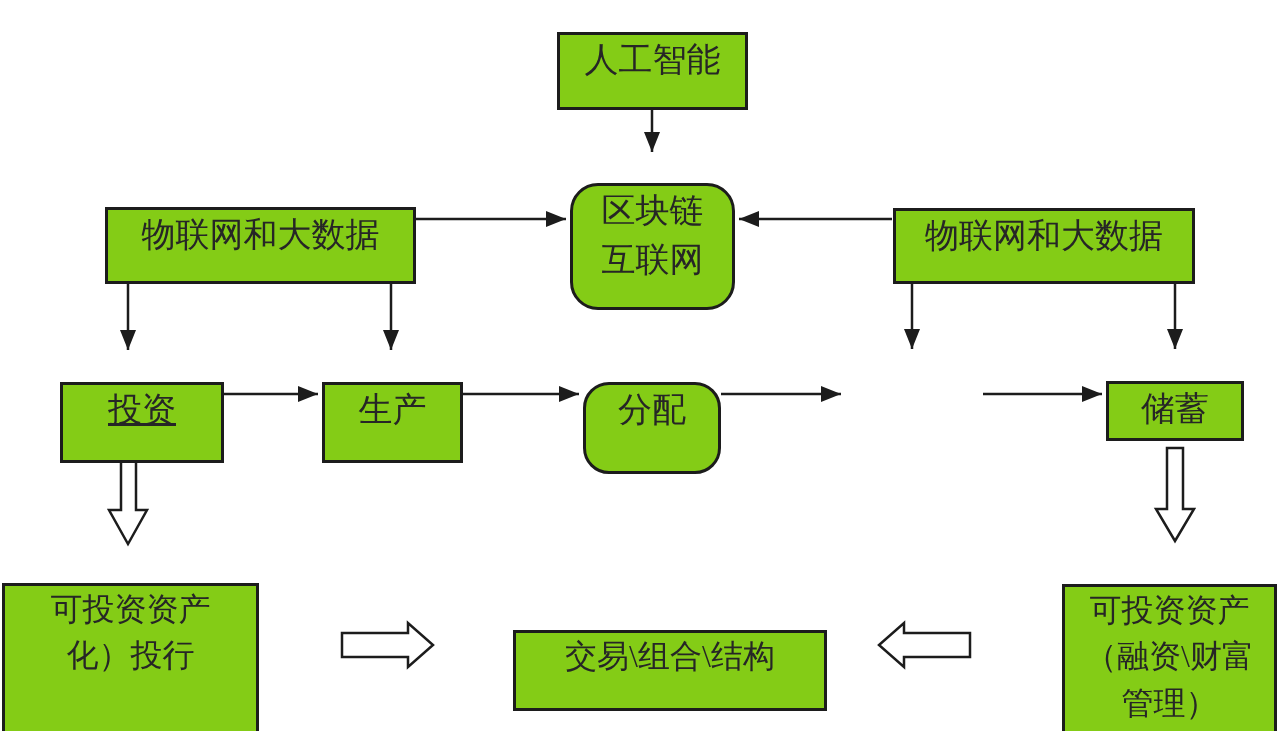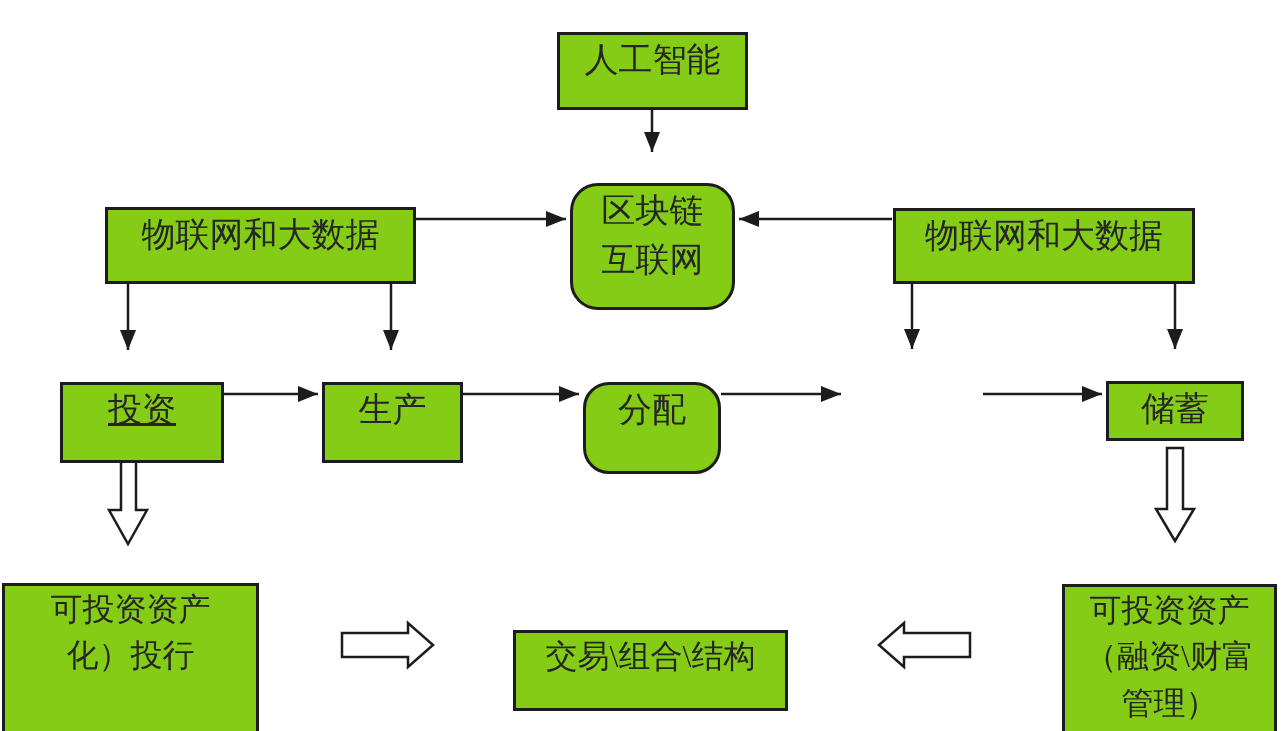--- a/index.html
+++ b/index.html
@@ -105,21 +105,21 @@
     <span>储蓄</span>
   </div>
 
   <div class="box small-text" style="left:2px; top:555px; width:257px; height:151px;">
     <div class="lines">
       <span>可投资资产</span>
       <span>化）投行</span>
     </div>
   </div>
 
-  <div class="box small-text" style="left:513px; top:602px; width:275px; height:81px;">
+  <div class="box small-text" style="left:513px; top:602px; width:314px; height:81px;">
     <span>交易\组合\结构</span>
   </div>
 
   <div class="box small-text" style="left:1062px; top:556px; width:215px; height:167px;">
     <div class="lines">
       <span>可投资资产</span>
       <span>（融资\财富</span>
       <span>管理）</span>
     </div>
   </div>

